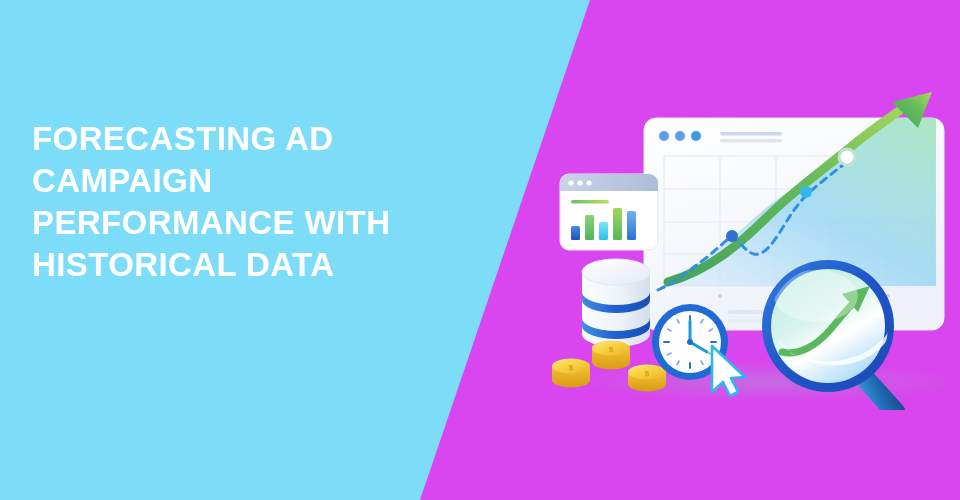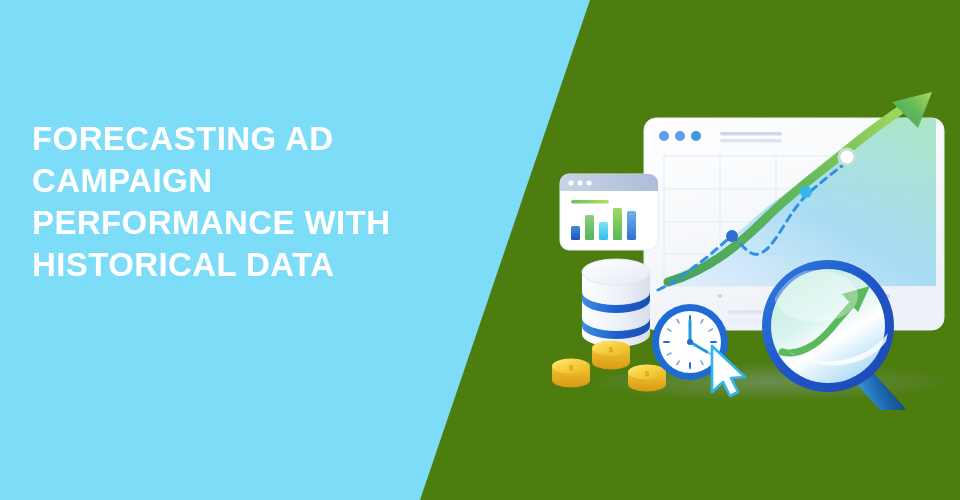--- a/index.html
+++ b/index.html
@@ -9,21 +9,21 @@
   }
   body {
     font-family: "Liberation Sans", sans-serif;
   }
 
   #banner {
     position: relative;
     width: 960px;
     height: 500px;
     overflow: hidden;
-    background: #4d7c0f;
+    background: #d946ef;
   }
 
   
   #blue-panel {
     position: absolute;
     left: 0;
     top: 0;
     width: 600px;
     height: 500px;
     background: #7ddcf7;

